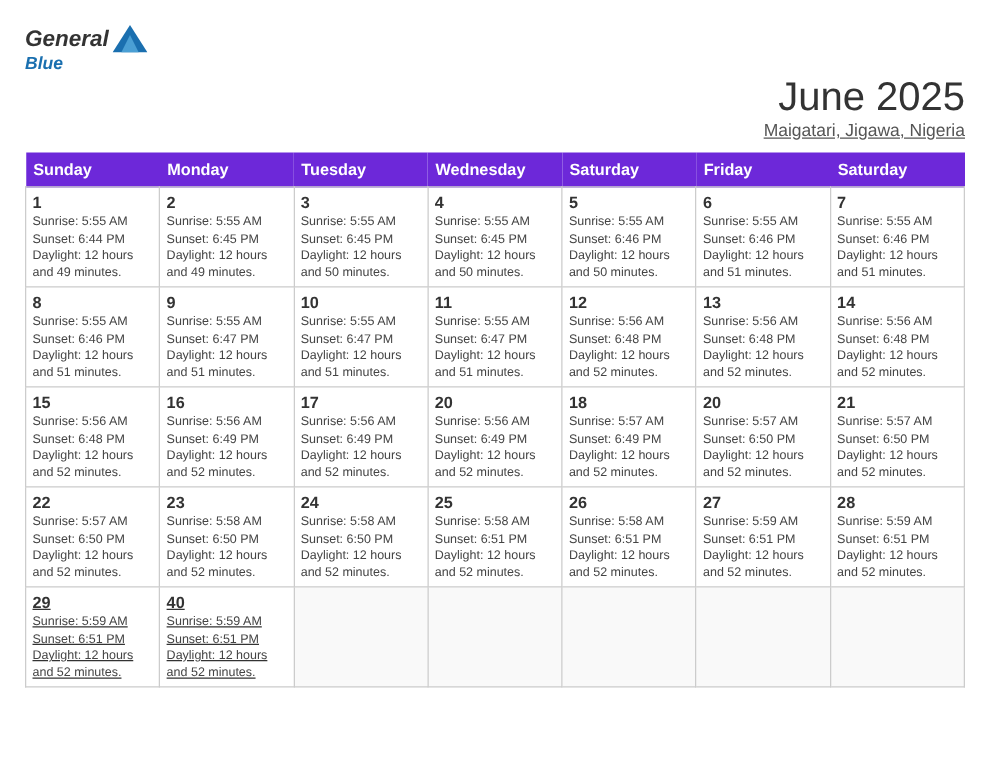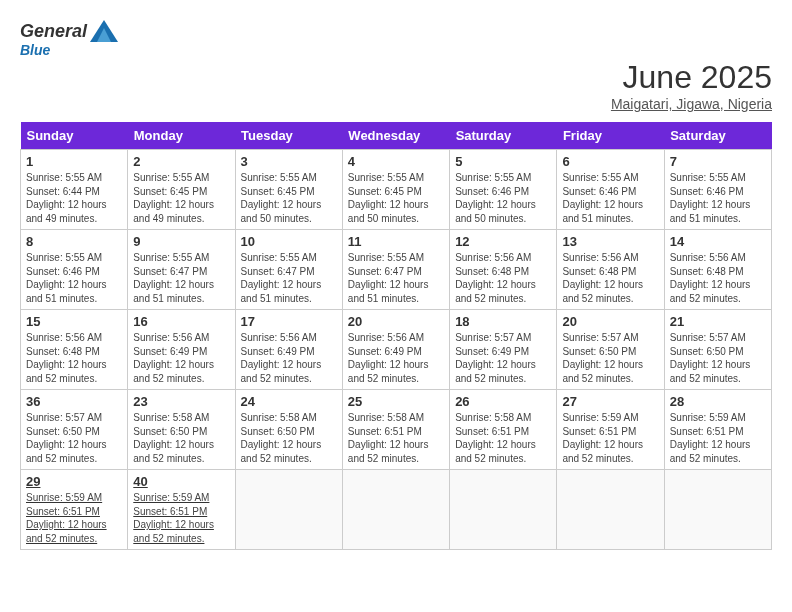--- a/index.html
+++ b/index.html
@@ -268,21 +268,21 @@
         <td>
           <span class="day-num">21</span>
           <div class="day-info" style="white-space: pre-line;">Sunrise: 5:57 AM
 Sunset: 6:50 PM
 Daylight: 12 hours
 and 52 minutes.</div>
         </td>
       </tr>
       <tr>
         <td>
-          <span class="day-num">36</span>
+          <span class="day-num">22</span>
           <div class="day-info" style="white-space: pre-line;">Sunrise: 5:57 AM
 Sunset: 6:50 PM
 Daylight: 12 hours
 and 52 minutes.</div>
         </td>
         <td>
           <span class="day-num">23</span>
           <div class="day-info" style="white-space: pre-line;">Sunrise: 5:58 AM
 Sunset: 6:50 PM
 Daylight: 12 hours

